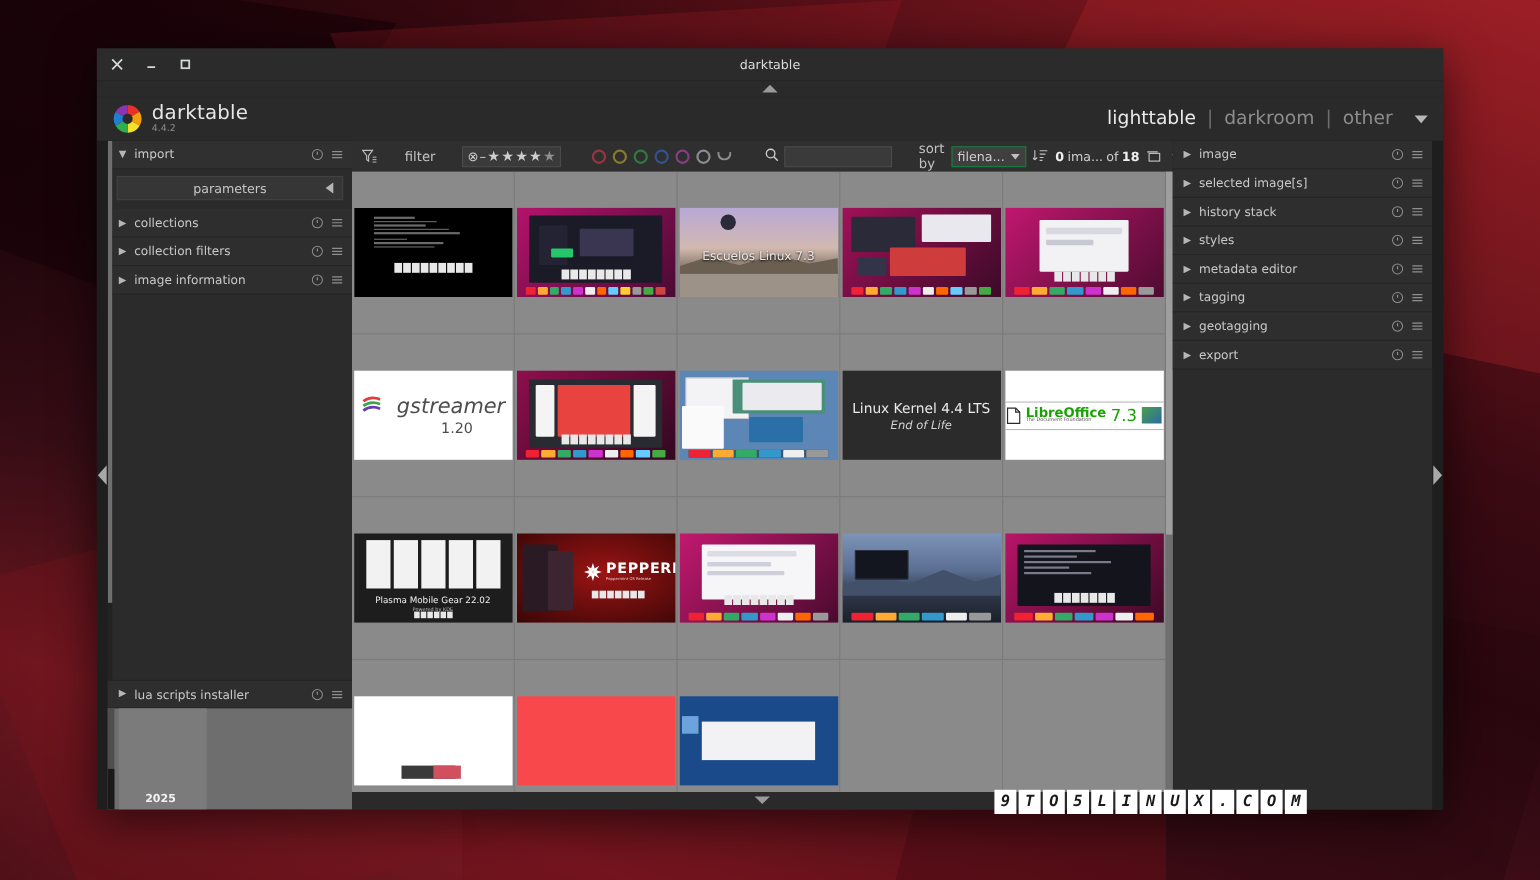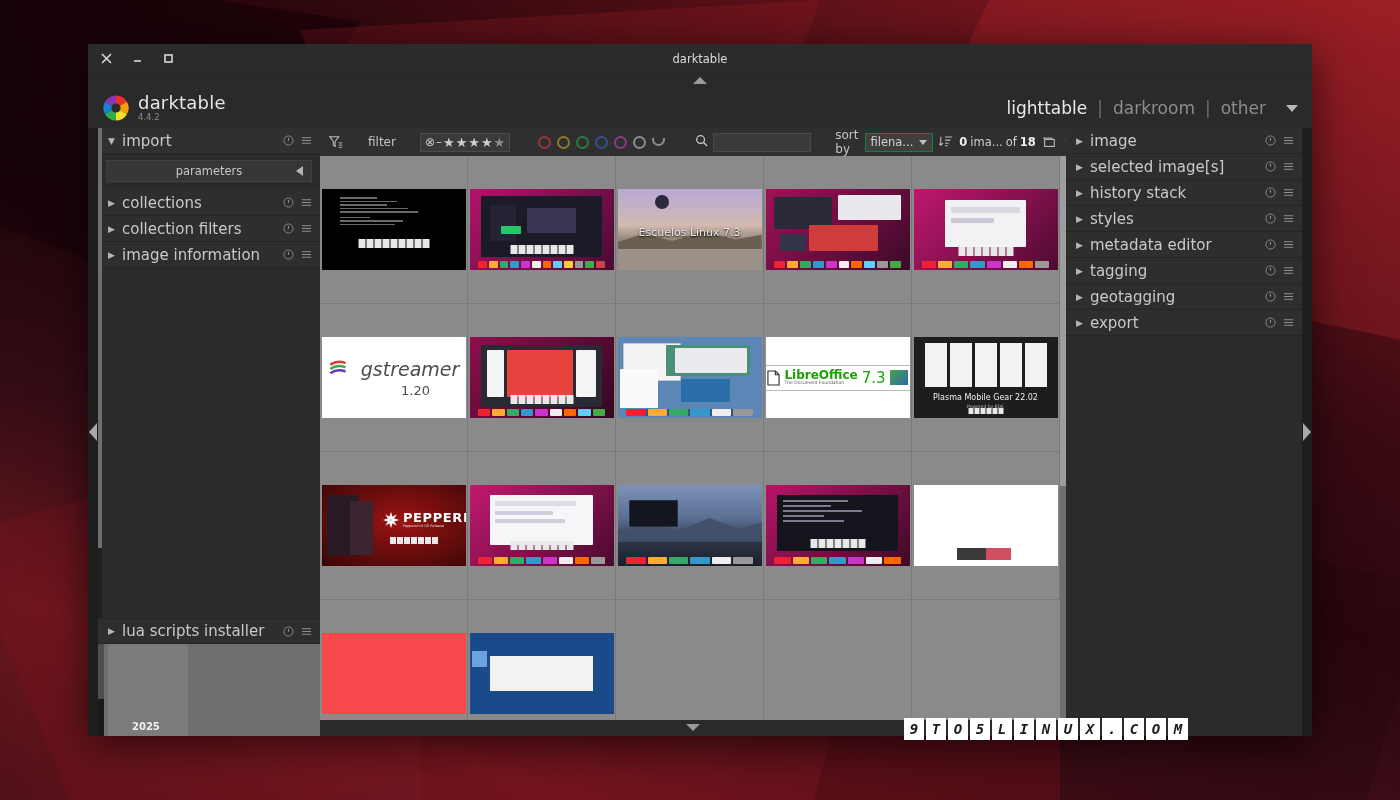--- a/index.html
+++ b/index.html
@@ -83,21 +83,21 @@
   .panel-scroll { flex:1; overflow:hidden; position:relative;}
   .scrollbar-l { position:absolute; left:0; top:0; width:4px; height:100%; background:#222;}
   .scrollbar-l i { position:absolute; left:0; top:0; width:4px; height:420px; background:#6f6f6f; display:block;}
 
   .mod-head {
     display:flex; align-items:center; height: 26px; padding: 0 8px 0 10px;
     border-bottom: 1px solid #252525; cursor:pointer; background:#303030;
   }
   .mod-head.plain { background:#2e2e2e; }
   .tw { width:14px; color:#b6b6b6; font-size:9px; display:flex; align-items:center;}
-  .mod-title { font-size:15px; color:#c9c9c9; flex:1; }
+  .mod-title { font-size:11px; color:#c9c9c9; flex:1; }
   .mod-icons { display:flex; gap:7px; align-items:center; color:#8f8f8f;}
   .mi { cursor:pointer; display:flex; }
 
   .imp-btns { display:flex; gap:6px; padding: 7px 8px 0 8px; }
   .btn {
     flex:1; height:22px; background:#3b3b3b; color:#cfcfcf; font-size:11.5px;
     display:flex; align-items:center; justify-content:center; cursor:pointer;
     border:1px solid #454545;
   }
   .params-row {
@@ -625,20 +625,26 @@
                     <i style="background:#fa3"></i>
                     <i style="background:#3a6"></i>
                     <i style="background:#39c"></i>
                     <i style="background:#eee"></i>
                     <i style="background:#999"></i>
                   </div>
               </div>
             </div>
           </div>
           <div class="cell">
+            <div class="thumb" style="background:#2b2b2b;flex-direction:column;">
+              <div style="color:#e9e9e9;font-size:12.5px;">Linux Kernel 4.4 LTS</div>
+              <div style="color:#d4d4d4;font-size:10.5px;font-style:italic;margin-top:3px;">End of Life</div>
+            </div>
+          </div>
+          <div class="cell">
             <div class="thumb" style="background:#fff">
               <div style="display:flex;align-items:center;gap:4px;border:1px solid #b9b9b9;padding:3px 5px;">
                 <svg width="13" height="16" viewBox="0 0 14 17">
                     <path d="M1 1h8l4 4v11H1z" stroke="#2b2b2b" fill="#fff" stroke-width="1.2"></path>
                     <path d="M9 1v4h4" stroke="#2b2b2b" fill="none" stroke-width="1.2"></path>
                   </svg>
                 <div style="line-height:1;">
                   <div style="font-size:12px;color:#18a303;font-weight:bold;">LibreOffice</div>
                   <div style="font-size:4.5px;color:#555;">The Document Foundation</div>
                 </div>

